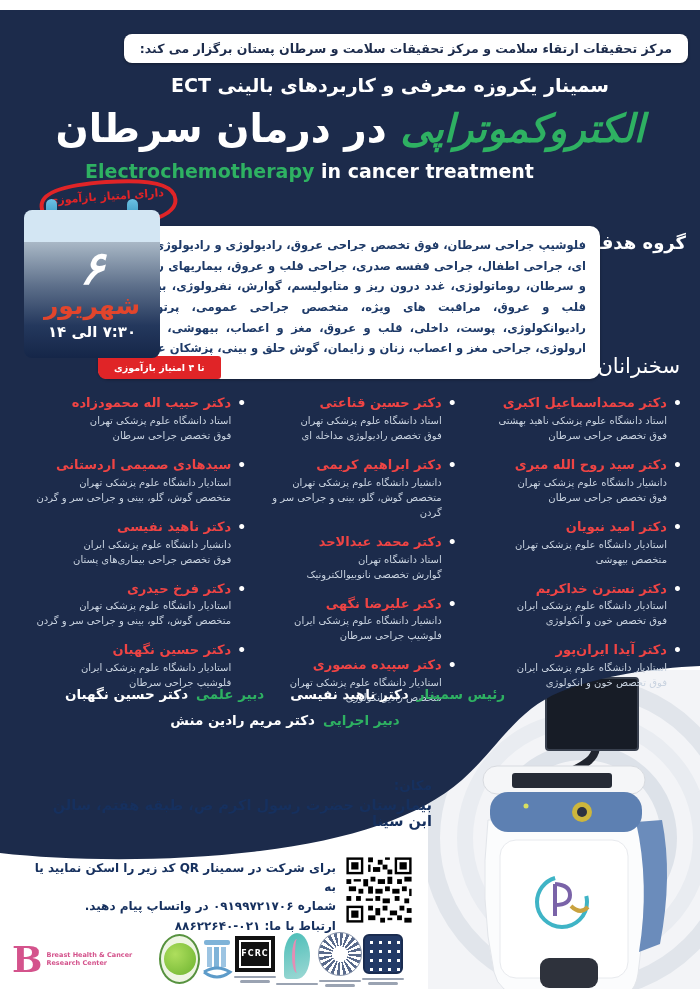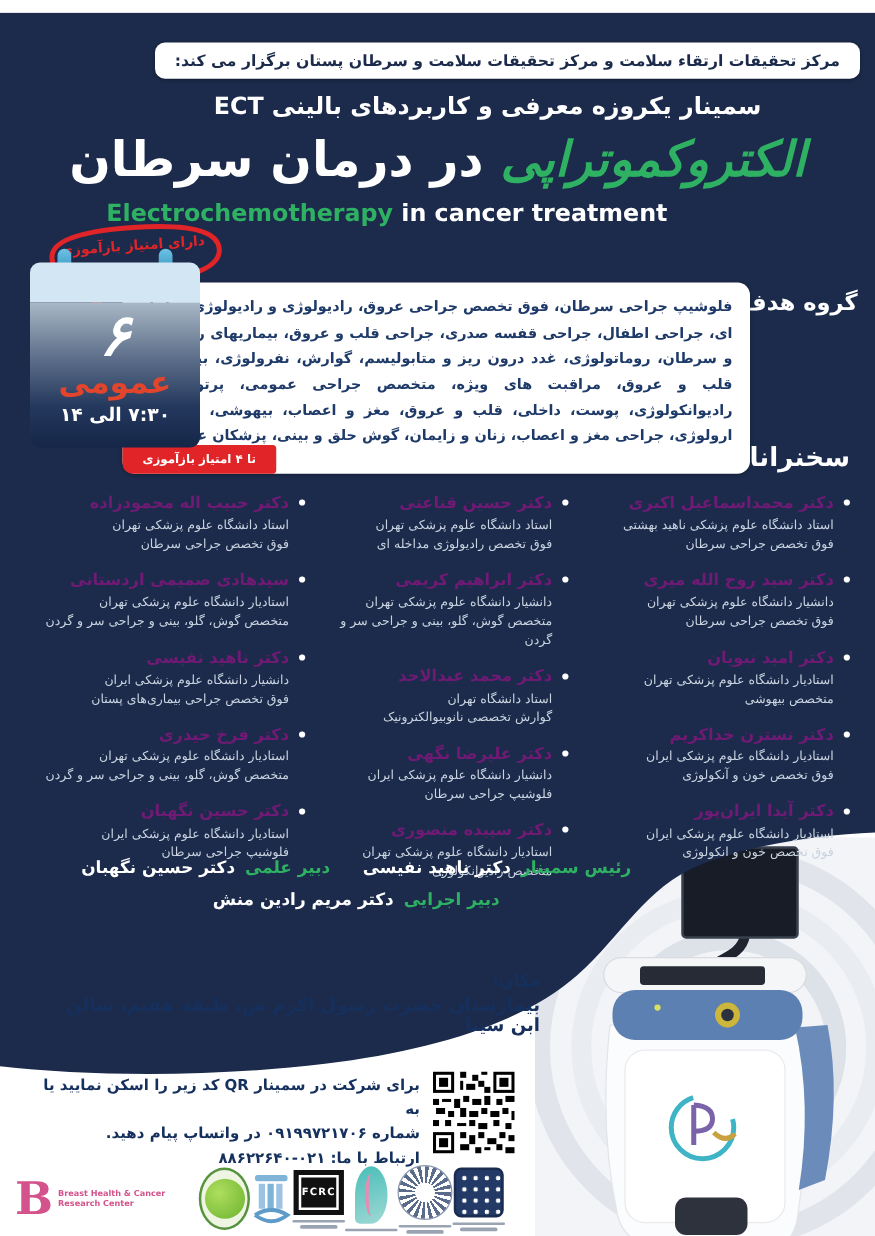--- a/index.html
+++ b/index.html
@@ -51,25 +51,25 @@
   .tg-label{position:absolute;top:222px;left:98px;right:auto;color:#ffffff;font-size:18px;
     font-weight:900;}
   .tg-label{left:auto;right:14px;top:222px;}
   .tg-box{position:absolute;top:216px;right:100px;left:98px;background:#ffffff;border-radius:10px;
     padding:9px 14px 20px 14px;color:#1e3a68;font-size:11.5px;font-weight:600;line-height:1.8;
     text-align:justify;box-shadow:0 1px 3px rgba(0,0,0,.3);}
   .cme-badge{position:absolute;left:0;bottom:0;background:#e02427;color:#ffffff;font-size:9.5px;
     font-weight:700;padding:3px 16px;border-radius:3px 3px 3px 8px;}
 
   
-  .sp-heading{position:absolute;top:344px;right:20px;color:#ffffff;font-size:21px;font-weight:700;}
+  .sp-heading{position:absolute;top:344px;right:20px;color:#ffffff;font-size:21px;font-weight:400;}
   .sp-grid{position:absolute;top:384px;right:18px;left:14px;display:grid;
     grid-template-columns:1.02fr .95fr 1.1fr;column-gap:10px;direction:rtl;}
   .sp{margin-bottom:13px;text-align:right;}
-  .sp-name{color:#701a75;font-size:13px;font-weight:800;position:relative;padding-right:15px;line-height:1.45;}
+  .sp-name{color:#ef4444;font-size:13px;font-weight:800;position:relative;padding-right:15px;line-height:1.45;}
   .sp-name::before{content:"•";position:absolute;right:0;top:-1px;color:#ffffff;font-size:14px;}
   .sp-line{color:#c9d3e0;font-size:10px;font-weight:500;line-height:1.5;padding-right:15px;}
 
   
   .committee{position:absolute;top:672px;right:240px;left:110px;text-align:center;z-index:3;}
   .cm-row{display:flex;justify-content:center;gap:26px;font-size:13.5px;font-weight:800;
     line-height:1.9;white-space:nowrap;}
   .cm-pair{display:flex;gap:8px;}
   .cm-role{color:#2eb162;} .cm-name{color:#ffffff;}
   .venue-wrap{position:absolute;top:767px;left:30px;width:402px;text-align:right;color:#16305e;}
@@ -169,21 +169,21 @@
       </svg>
       <div class="stamp-text">دارای امتیاز بازآموزی</div>
     </div>
 
     <div class="calendar">
       <div class="cal-pin p1"></div>
       <div class="cal-pin p2"></div>
       <div class="cal-head"></div>
       <div class="cal-body">
         <div class="cal-day">۶</div>
-        <div class="cal-month">عمومی</div>
+        <div class="cal-month">شهریور</div>
         <div class="cal-time">۷:۳۰ الی ۱۴</div>
       </div>
     </div>
 
     <div class="tg-label">گروه هدف:</div>
     <div class="tg-box">
       <span>فلوشیپ جراحی سرطان، فوق تخصص جراحی عروق، رادیولوژی و رادیولوژی مداخله ای، جراحی اطفال، جراحی قفسه صدری، جراحی قلب و عروق، بیماریهای ریه، خون و سرطان، روماتولوژی، غدد درون ریز و متابولیسم، گوارش، نفرولوژی، بیماریهای قلب و عروق، مراقبت های ویژه، متخصص جراحی عمومی، پرتودرمانی، رادیوانکولوژی، پوست، داخلی، قلب و عروق، مغز و اعصاب، بیهوشی، ارتوپدی، ارولوژی، جراحی مغز و اعصاب، زنان و زایمان، گوش حلق و بینی، پزشکان عمومی</span>
       <span class="cme-badge">تا ۴ امتیاز بازآموزی</span>
     </div>
 

